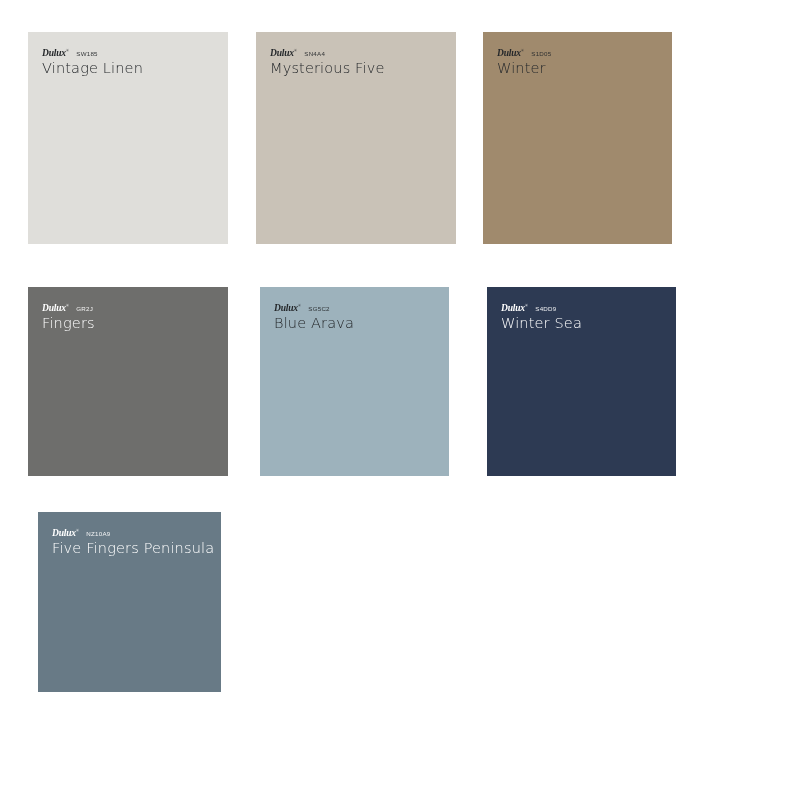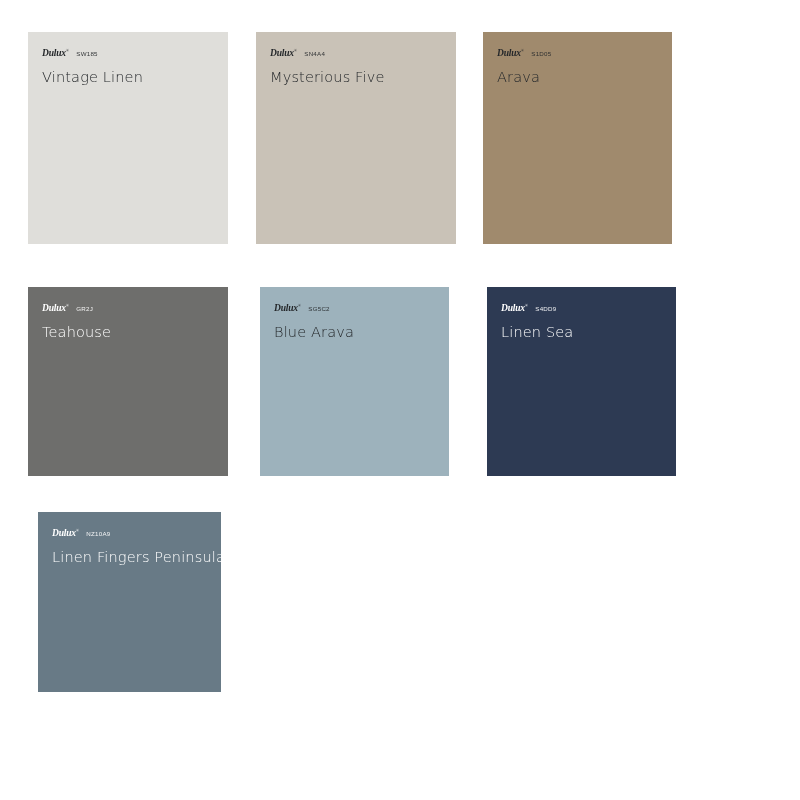--- a/index.html
+++ b/index.html
@@ -56,21 +56,21 @@
   }
   .color-code {
     font-family: "Liberation Sans", sans-serif;
     font-size: 6.2px;
     letter-spacing: 0.25px;
     line-height: 10px;
     white-space: nowrap;
     opacity: 0.92;
   }
   .color-name {
-    margin-top: 12px;
+    margin-top: 3px;
     font-family: "DejaVu Sans", sans-serif;
     font-weight: 300;
     font-size: 14.5px;
     letter-spacing: 0.15px;
     line-height: 18px;
     white-space: nowrap;
   }
   
   .text-dark .brand-logo,
   .text-dark .color-code,
@@ -100,52 +100,52 @@
         </div>
         <div class="color-name">Mysterious Five</div>
       </div>
     </div>
     <div class="swatch text-dark" style="left: 483px; top: 32px; width: 189px; height: 212px; background: rgb(160, 138, 109);">
       <div class="swatch-head">
         <div class="brand-row">
           <span class="brand-logo">Dulux<span class="tm">®</span></span>
           <span class="color-code">S1D05</span>
         </div>
-        <div class="color-name">Arava</div>
+        <div class="color-name">Winter</div>
       </div>
     </div>
     <div class="swatch text-light" style="left: 28px; top: 287px; width: 200px; height: 189px; background: rgb(110, 110, 108);">
       <div class="swatch-head">
         <div class="brand-row">
           <span class="brand-logo">Dulux<span class="tm">®</span></span>
           <span class="color-code">GR2J</span>
         </div>
-        <div class="color-name">Teahouse</div>
+        <div class="color-name">Fingers</div>
       </div>
     </div>
     <div class="swatch text-dark" style="left: 260px; top: 287px; width: 189px; height: 189px; background: rgb(157, 178, 188);">
       <div class="swatch-head">
         <div class="brand-row">
           <span class="brand-logo">Dulux<span class="tm">®</span></span>
           <span class="color-code">SG5C2</span>
         </div>
         <div class="color-name">Blue Arava</div>
       </div>
     </div>
     <div class="swatch text-light" style="left: 487px; top: 287px; width: 189px; height: 189px; background: rgb(45, 58, 83);">
       <div class="swatch-head">
         <div class="brand-row">
           <span class="brand-logo">Dulux<span class="tm">®</span></span>
           <span class="color-code">S4DD9</span>
         </div>
-        <div class="color-name">Linen Sea</div>
+        <div class="color-name">Winter Sea</div>
       </div>
     </div>
     <div class="swatch text-light" style="left: 38px; top: 512px; width: 183px; height: 180px; background: rgb(104, 122, 134);">
       <div class="swatch-head">
         <div class="brand-row">
           <span class="brand-logo">Dulux<span class="tm">®</span></span>
           <span class="color-code">NZ10A9</span>
         </div>
-        <div class="color-name">Linen Fingers Peninsula</div>
+        <div class="color-name">Five Fingers Peninsula</div>
       </div>
     </div>
   </div>
 
 </body></html>

